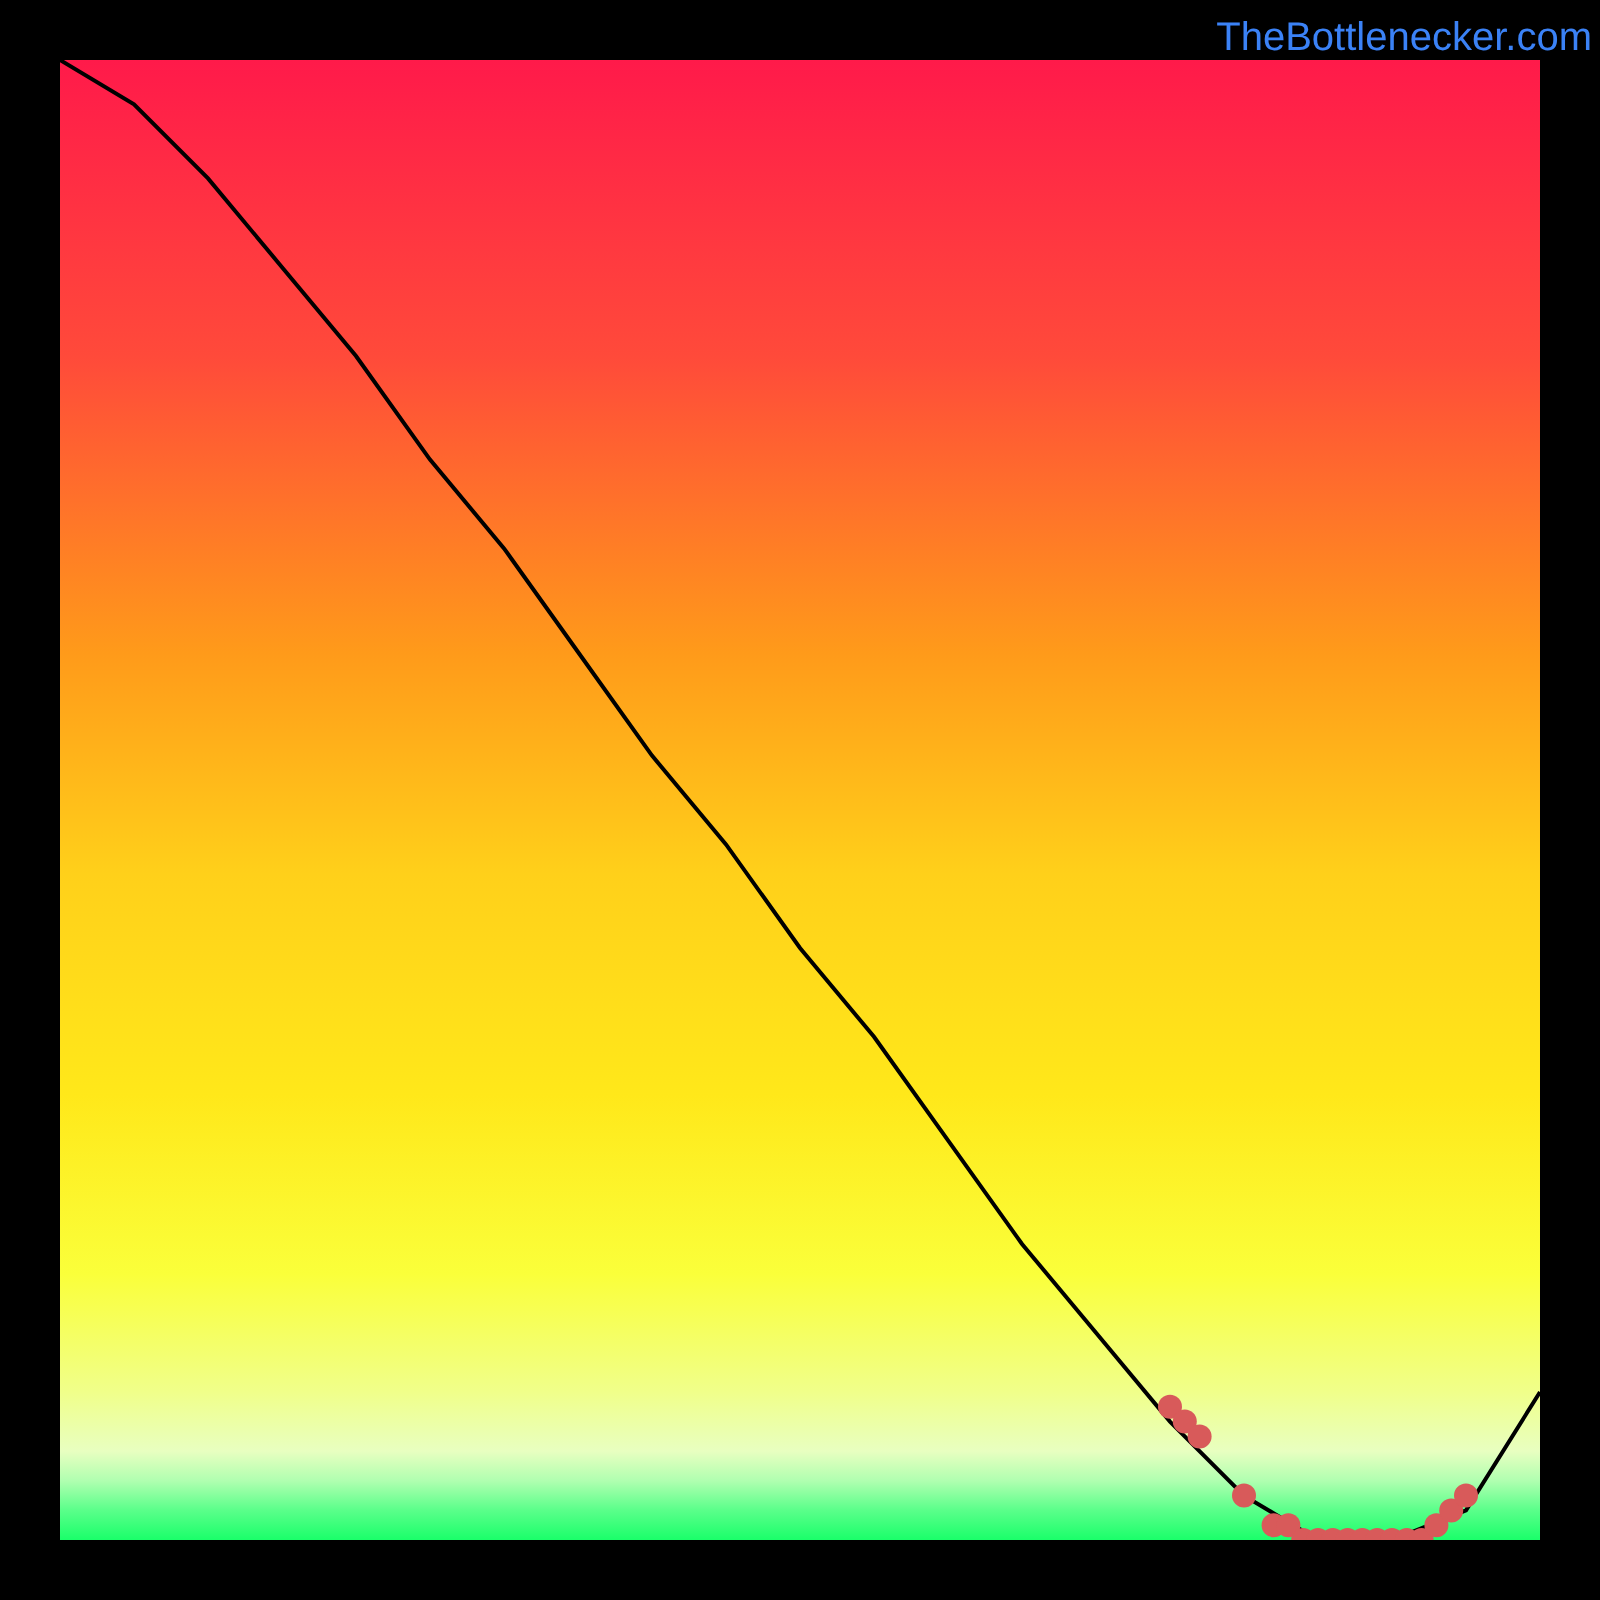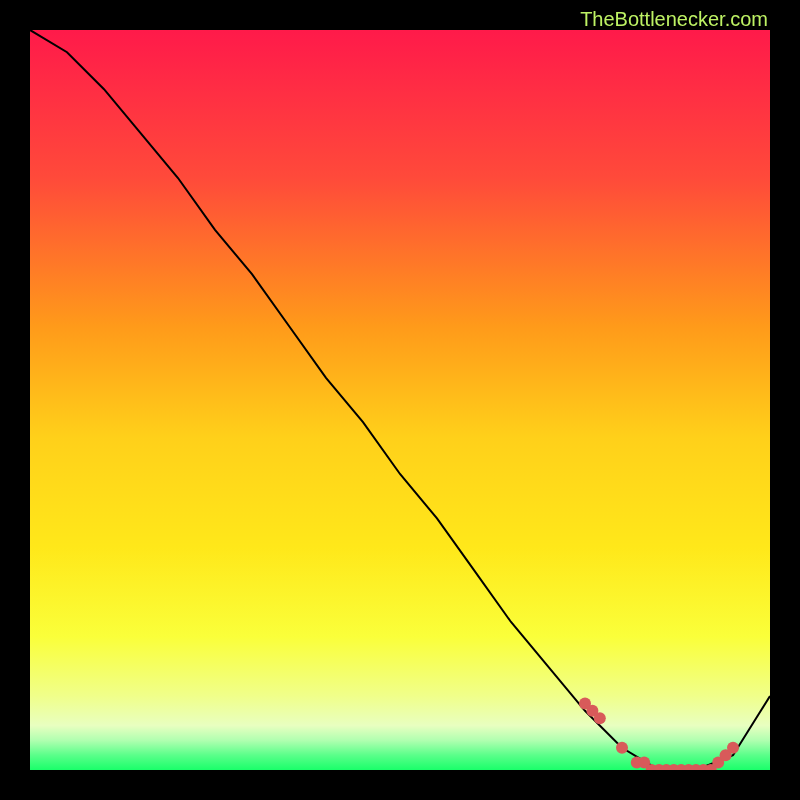--- a/index.html
+++ b/index.html
@@ -10,22 +10,22 @@
     body {
       width: 800px;
       height: 800px;
       background: #000;
       position: relative;
       font-family: Arial, sans-serif;
     }
     .watermark {
       position: absolute;
       top: 8px;
-      right: 32px;
-      color: #bef264;
+      right: 4px;
+      color: #3b82f6;
       font-size: 20px;
       z-index: 10;
     }
     .chart-container {
       position: absolute;
       top: 30px;
       left: 30px;
       width: 740px;
       height: 740px;
     }

